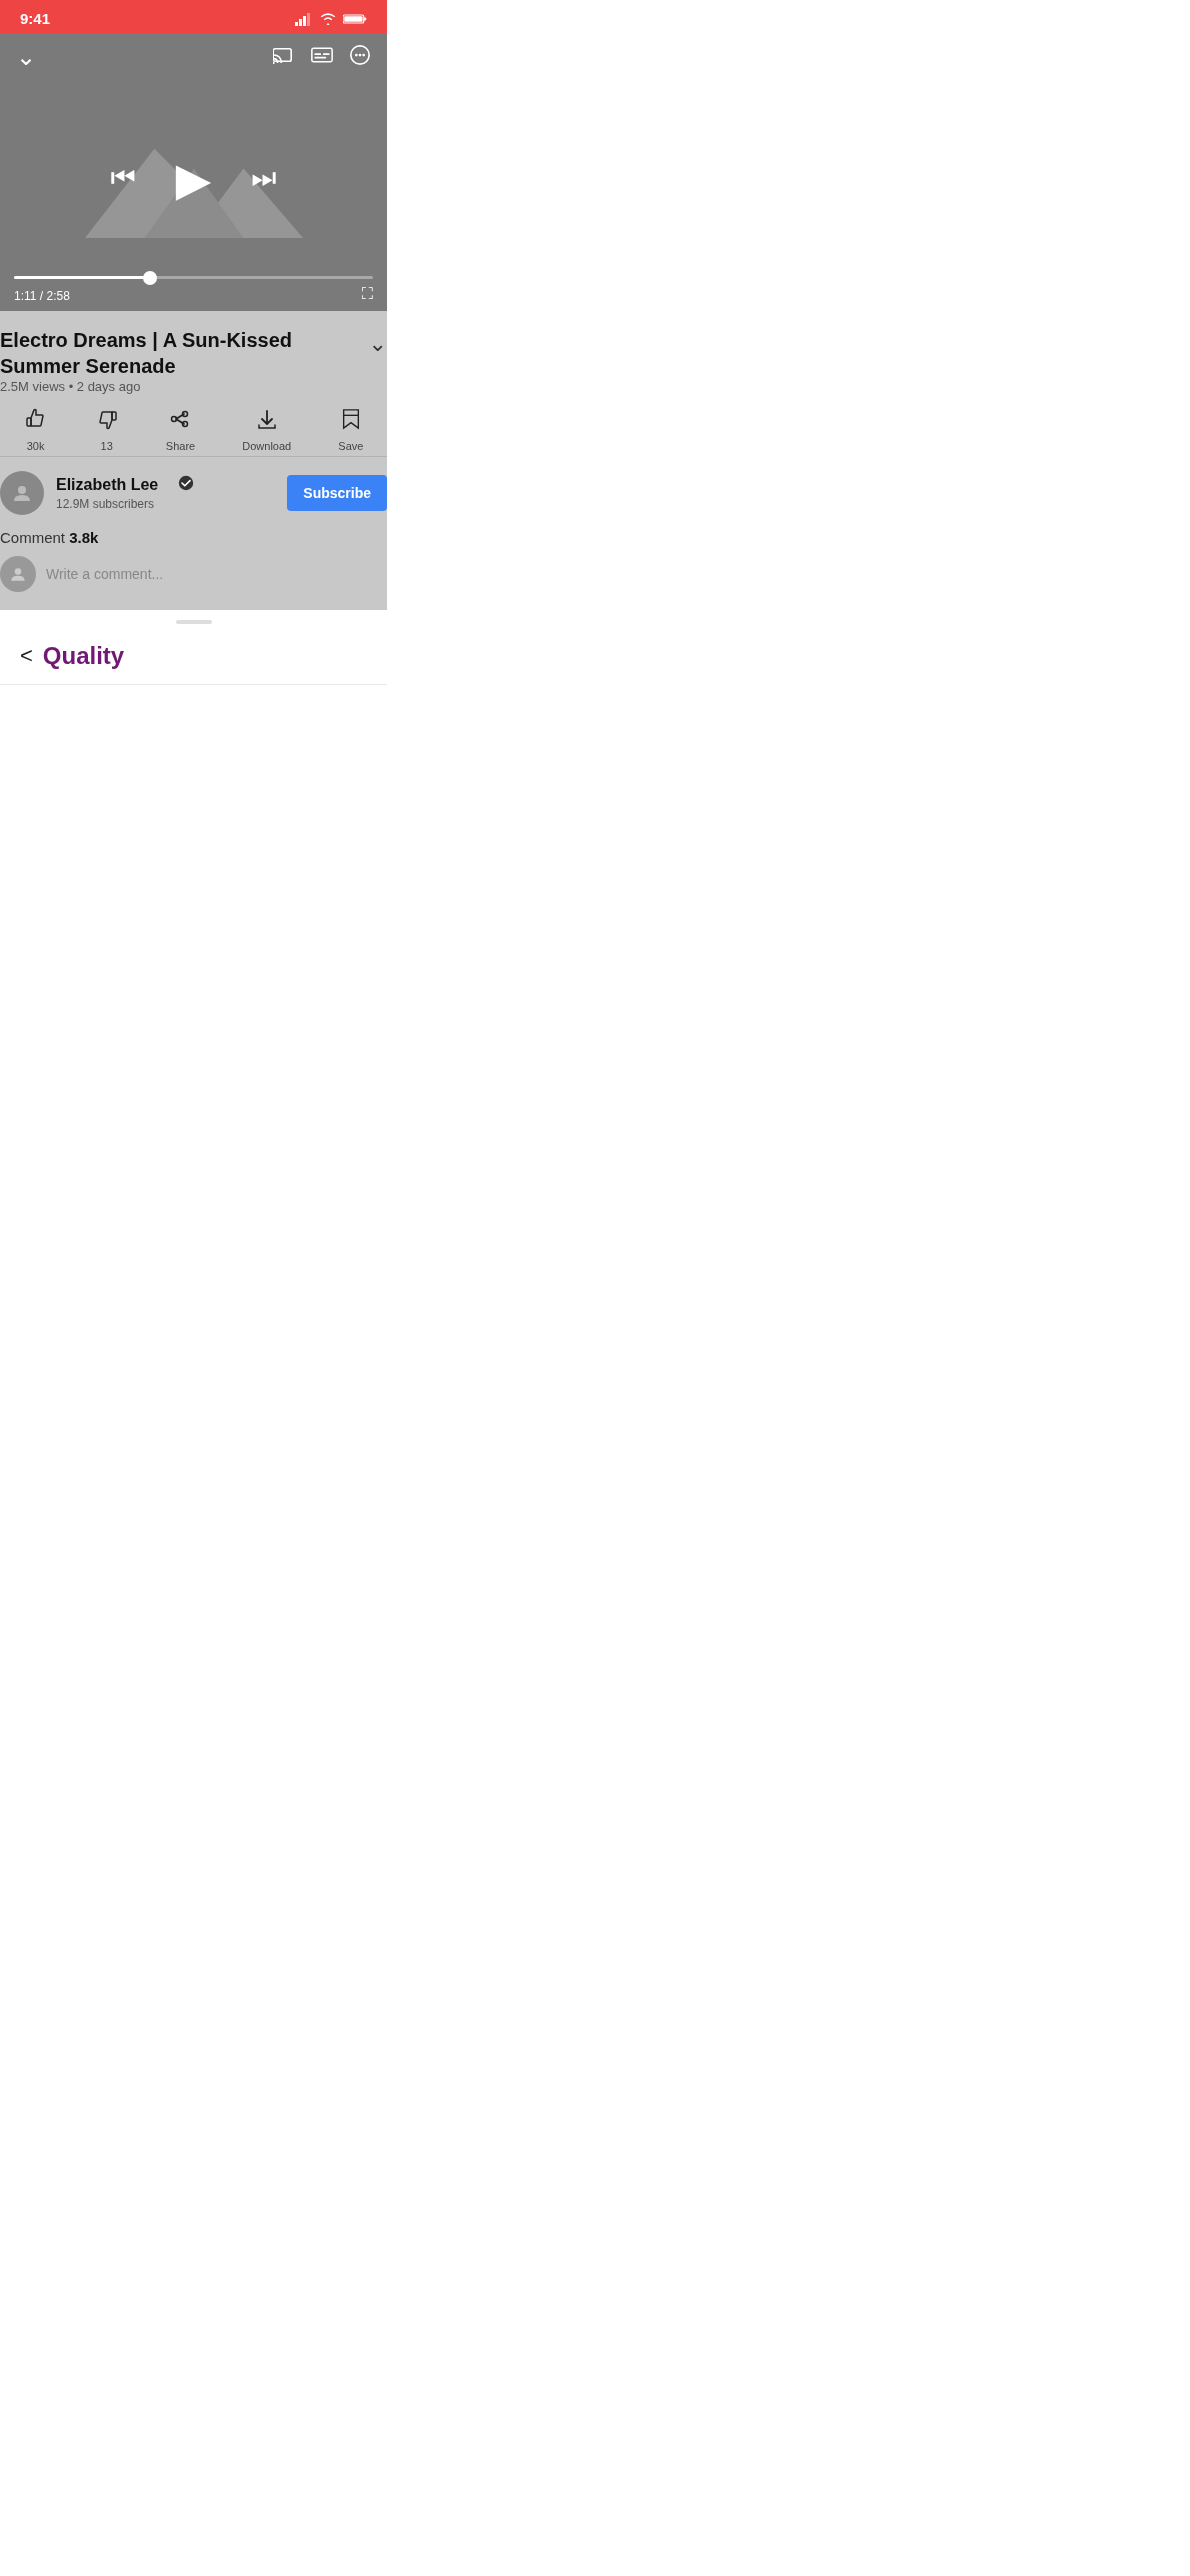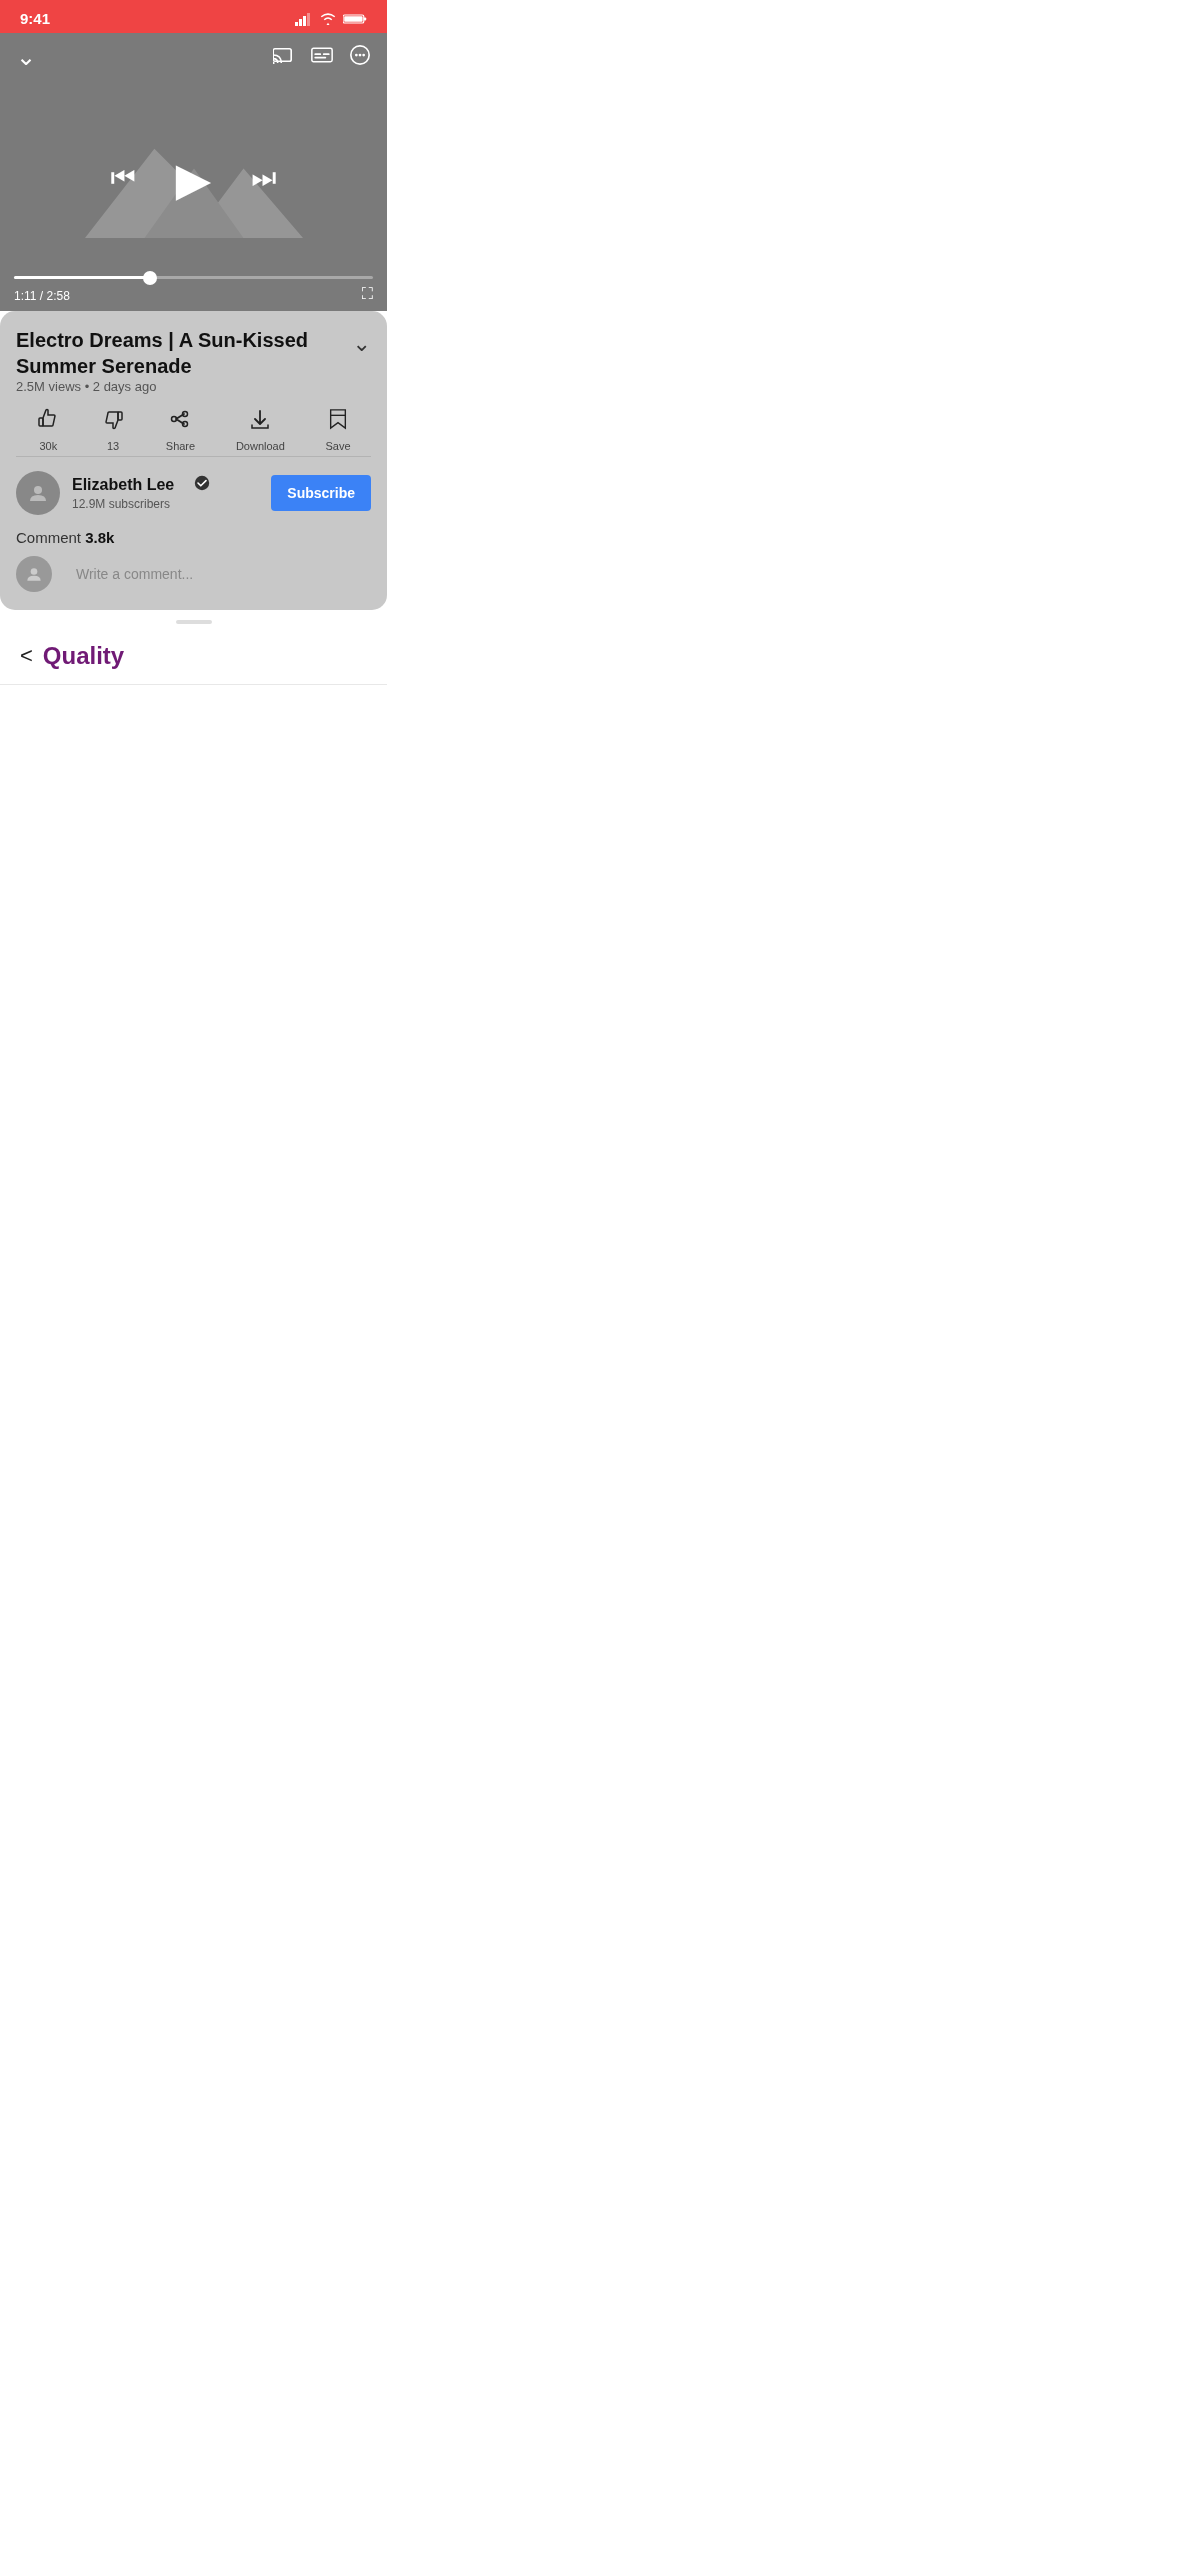--- a/index.html
+++ b/index.html
@@ -128,22 +128,21 @@
       font-size: 12px;
     }
     .fullscreen-icon {
       color: #fff;
       font-size: 16px;
     }
 
     
     .video-info {
       background: #c8c8c8;
-      padding: 16px 16px 12px;
-      border-radius: 15px;
+      padding: 16px 0 12px;
     }
     .video-title-row {
       display: flex;
       justify-content: space-between;
       align-items: flex-start;
     }
     .video-title {
       font-size: 20px;
       font-weight: 700;
       color: #111;
@@ -249,21 +248,21 @@
     .comments-header {
       font-size: 15px;
       color: #333;
     }
     .comments-header strong {
       color: #111;
     }
     .comment-input-row {
       display: flex;
       align-items: center;
-      gap: 24px;
+      gap: 10px;
       margin-top: 10px;
       padding-bottom: 6px;
       text-align: right;
     }
     .comment-avatar {
       width: 36px;
       height: 36px;
       border-radius: 50%;
       background: #999;
       display: flex;

